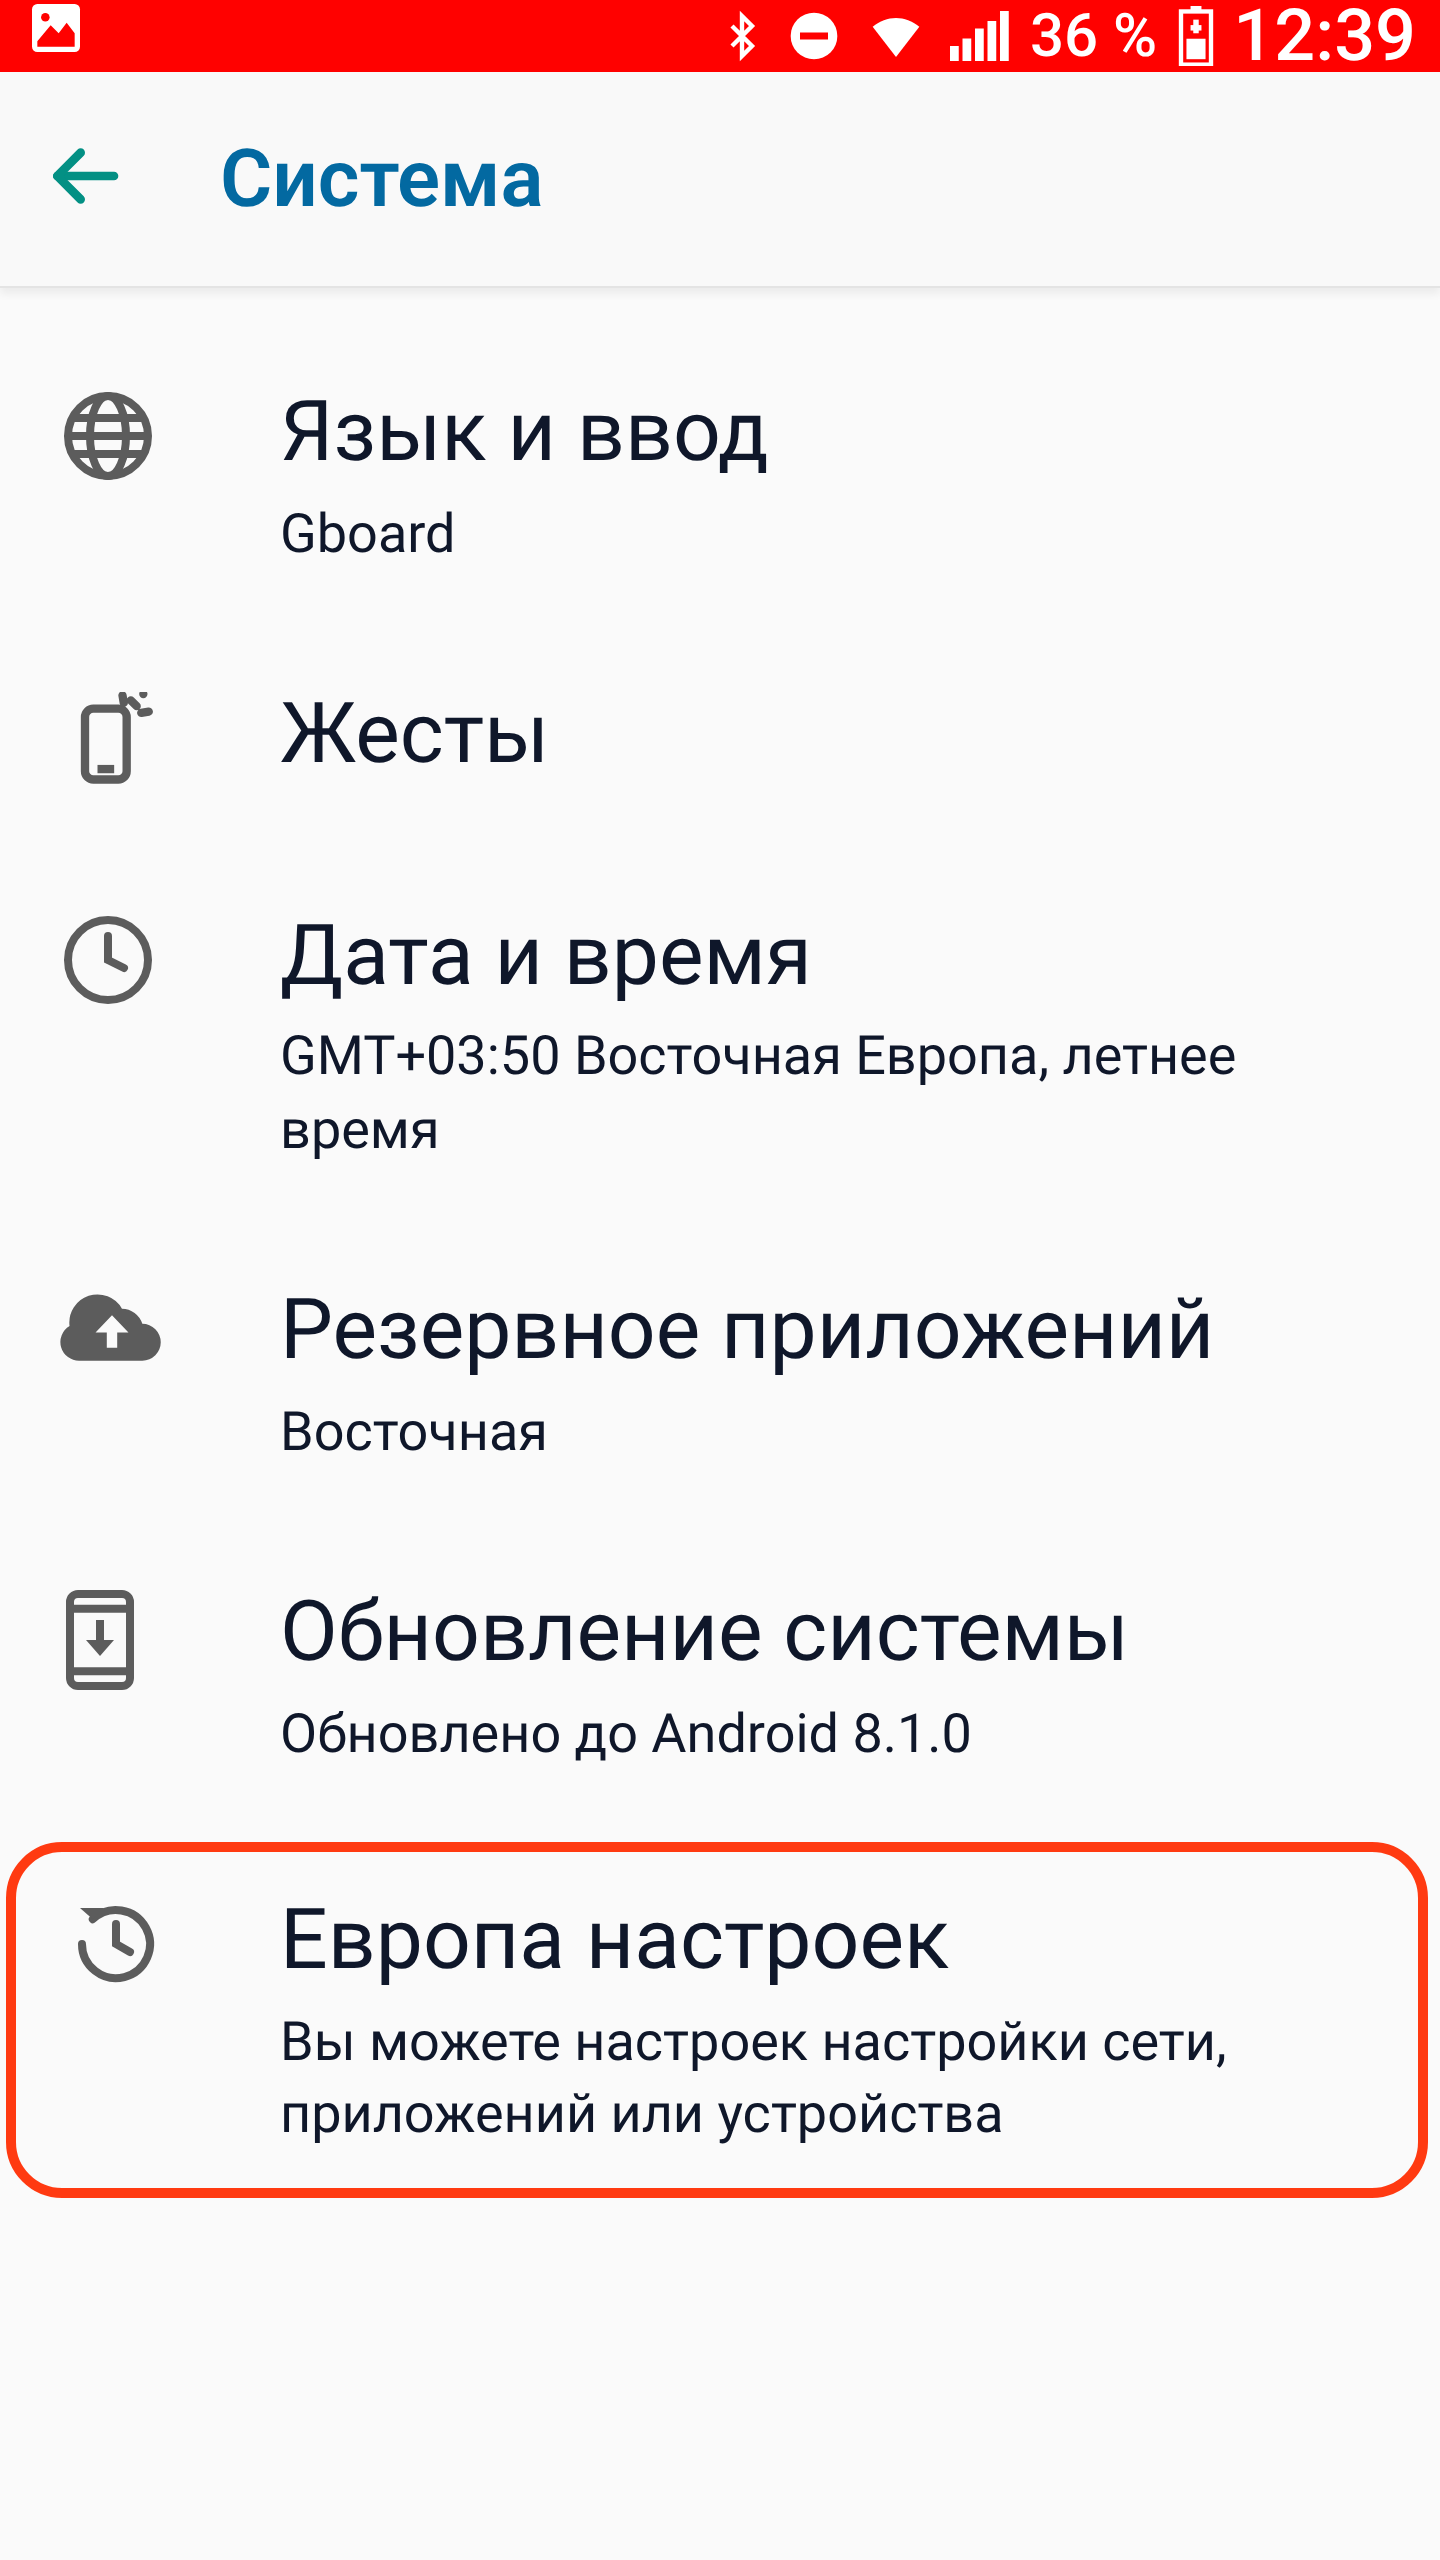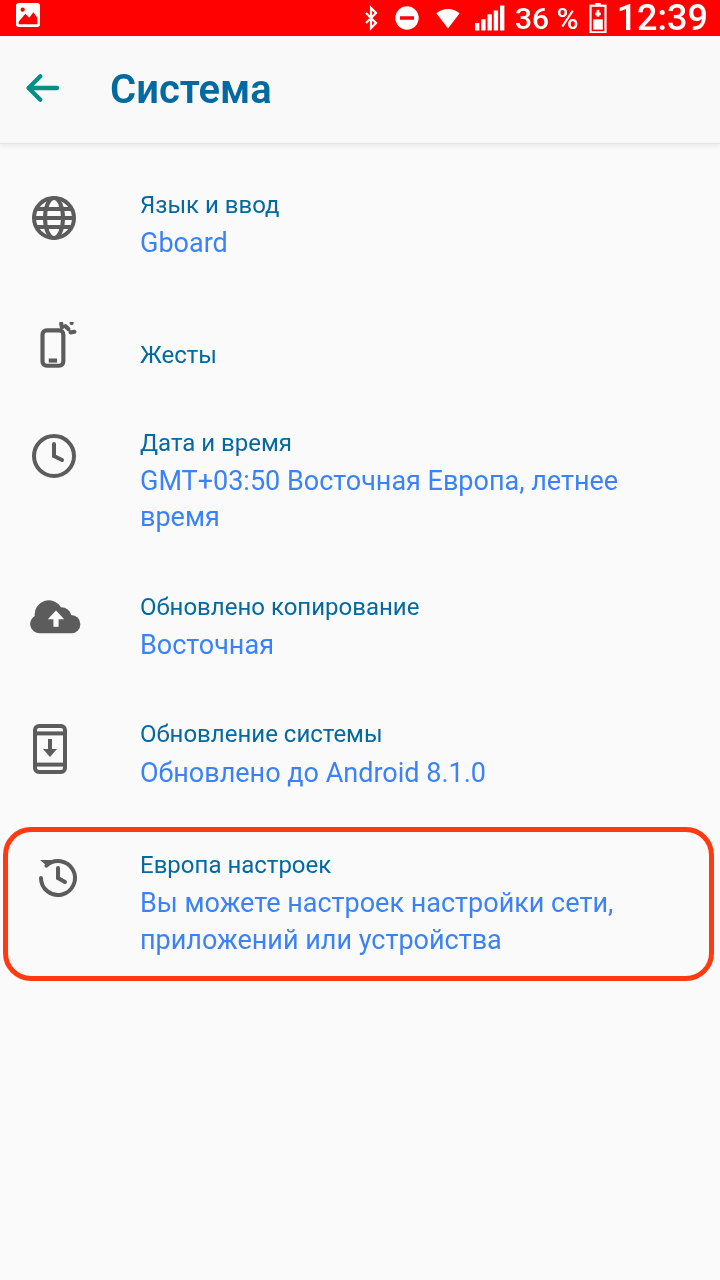--- a/index.html
+++ b/index.html
@@ -45,28 +45,28 @@
     width: 110px;
     flex: 0 0 110px;
     display: flex;
     align-items: center;
     justify-content: flex-start;
     color: #5c5c5c;
     padding-top: 4px;
   }
   .setting-text { flex: 1; }
   .setting-title {
-    font-size: 24px;
-    color: #0369a1;
+    font-size: 42px;
+    color: #0f172a;
     line-height: 1.3;
     font-weight: 400;
   }
   .setting-sub {
     font-size: 27px;
-    color: #3b82f6;
+    color: #0f172a;
     line-height: 1.35;
     margin-top: 4px;
   }
   .highlight-wrap {
     margin: 8px 6px 0 3px;
     border: 5px solid #ff3a11;
     border-radius: 28px;
     padding: 0;
   }
   .highlight-wrap .setting-item { padding: 18px 26px 18px 26px; min-height: auto; }
@@ -179,21 +179,21 @@
   </div>
 
   <div class="setting-item">
     <div class="setting-icon">
       <svg width="52" height="40" viewBox="0 0 24 18" fill="#5c5c5c">
           <path d="M19 8.5 A5 5 0 0 0 14.3 5 A6.5 6.5 0 0 0 2.2 9 A4.3 4.3 0 0 0 4.5 17 L19 17 A4.25 4.25 0 0 0 19 8.5 Z"></path>
           <path d="M12 6.5 L8.2 10.5 L10.8 10.5 L10.8 14 L13.2 14 L13.2 10.5 L15.8 10.5 Z" fill="#fafafa"></path>
         </svg>
     </div>
     <div class="setting-text">
-      <div class="setting-title">Обновлено копирование</div>
+      <div class="setting-title">Резервное приложений</div>
       <div class="setting-sub">Восточная</div>
     </div>
   </div>
 
   <div class="setting-item">
     <div class="setting-icon">
       <svg width="40" height="52" viewBox="0 0 18 26" fill="none" stroke="#5c5c5c" stroke-width="2" stroke-linejoin="round">
           <rect x="1.5" y="1.5" width="15" height="23" rx="2"></rect>
           <line x1="1.5" y1="5.2" x2="16.5" y2="5.2"></line>
           <line x1="1.5" y1="20.8" x2="16.5" y2="20.8"></line>

